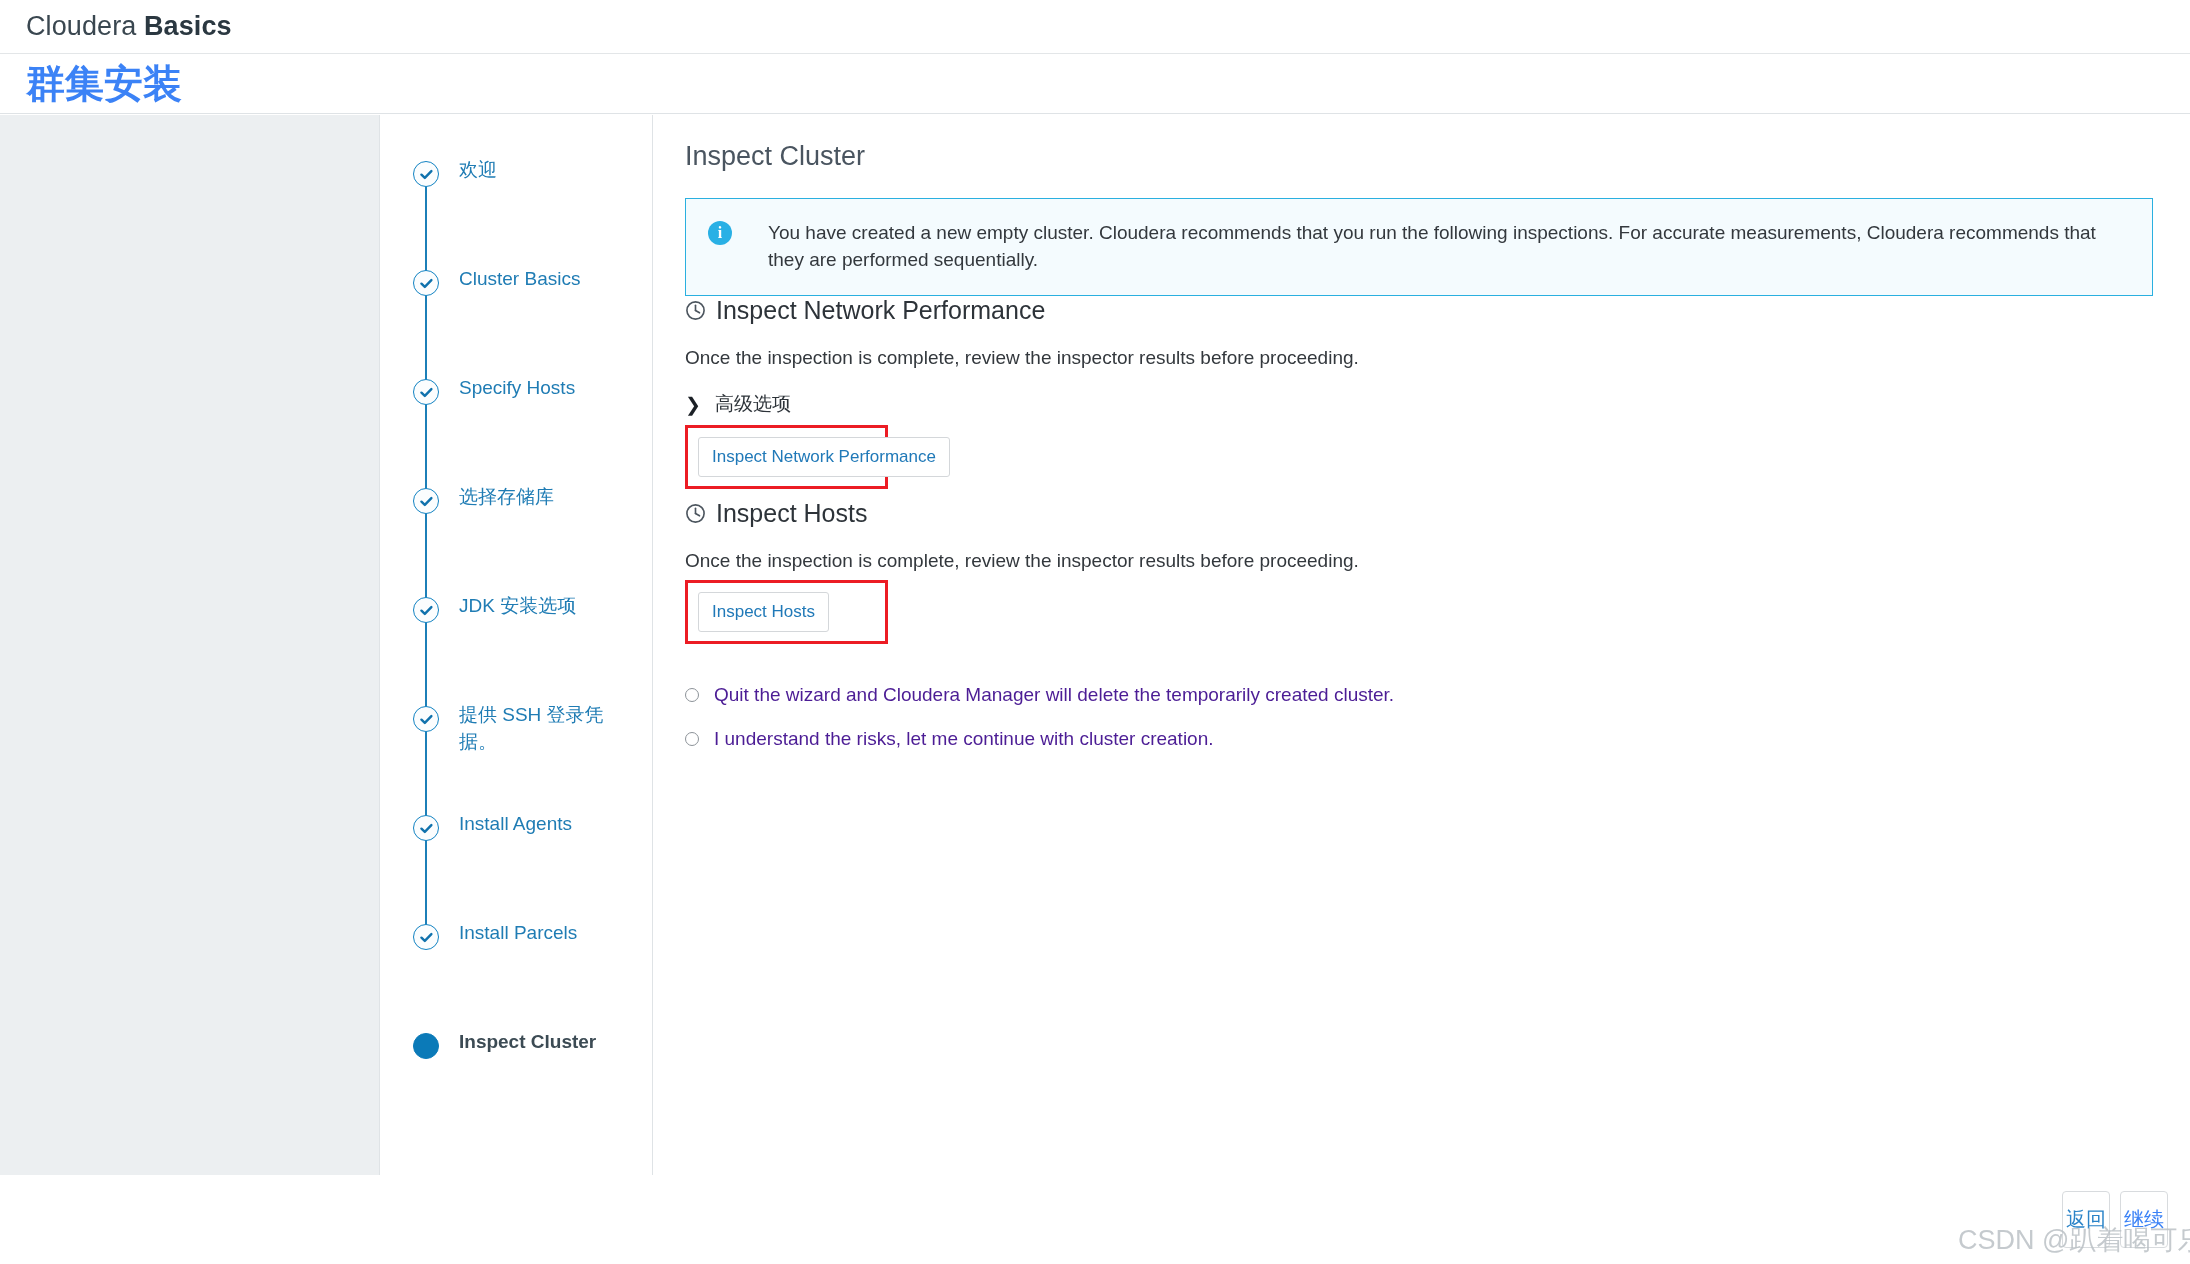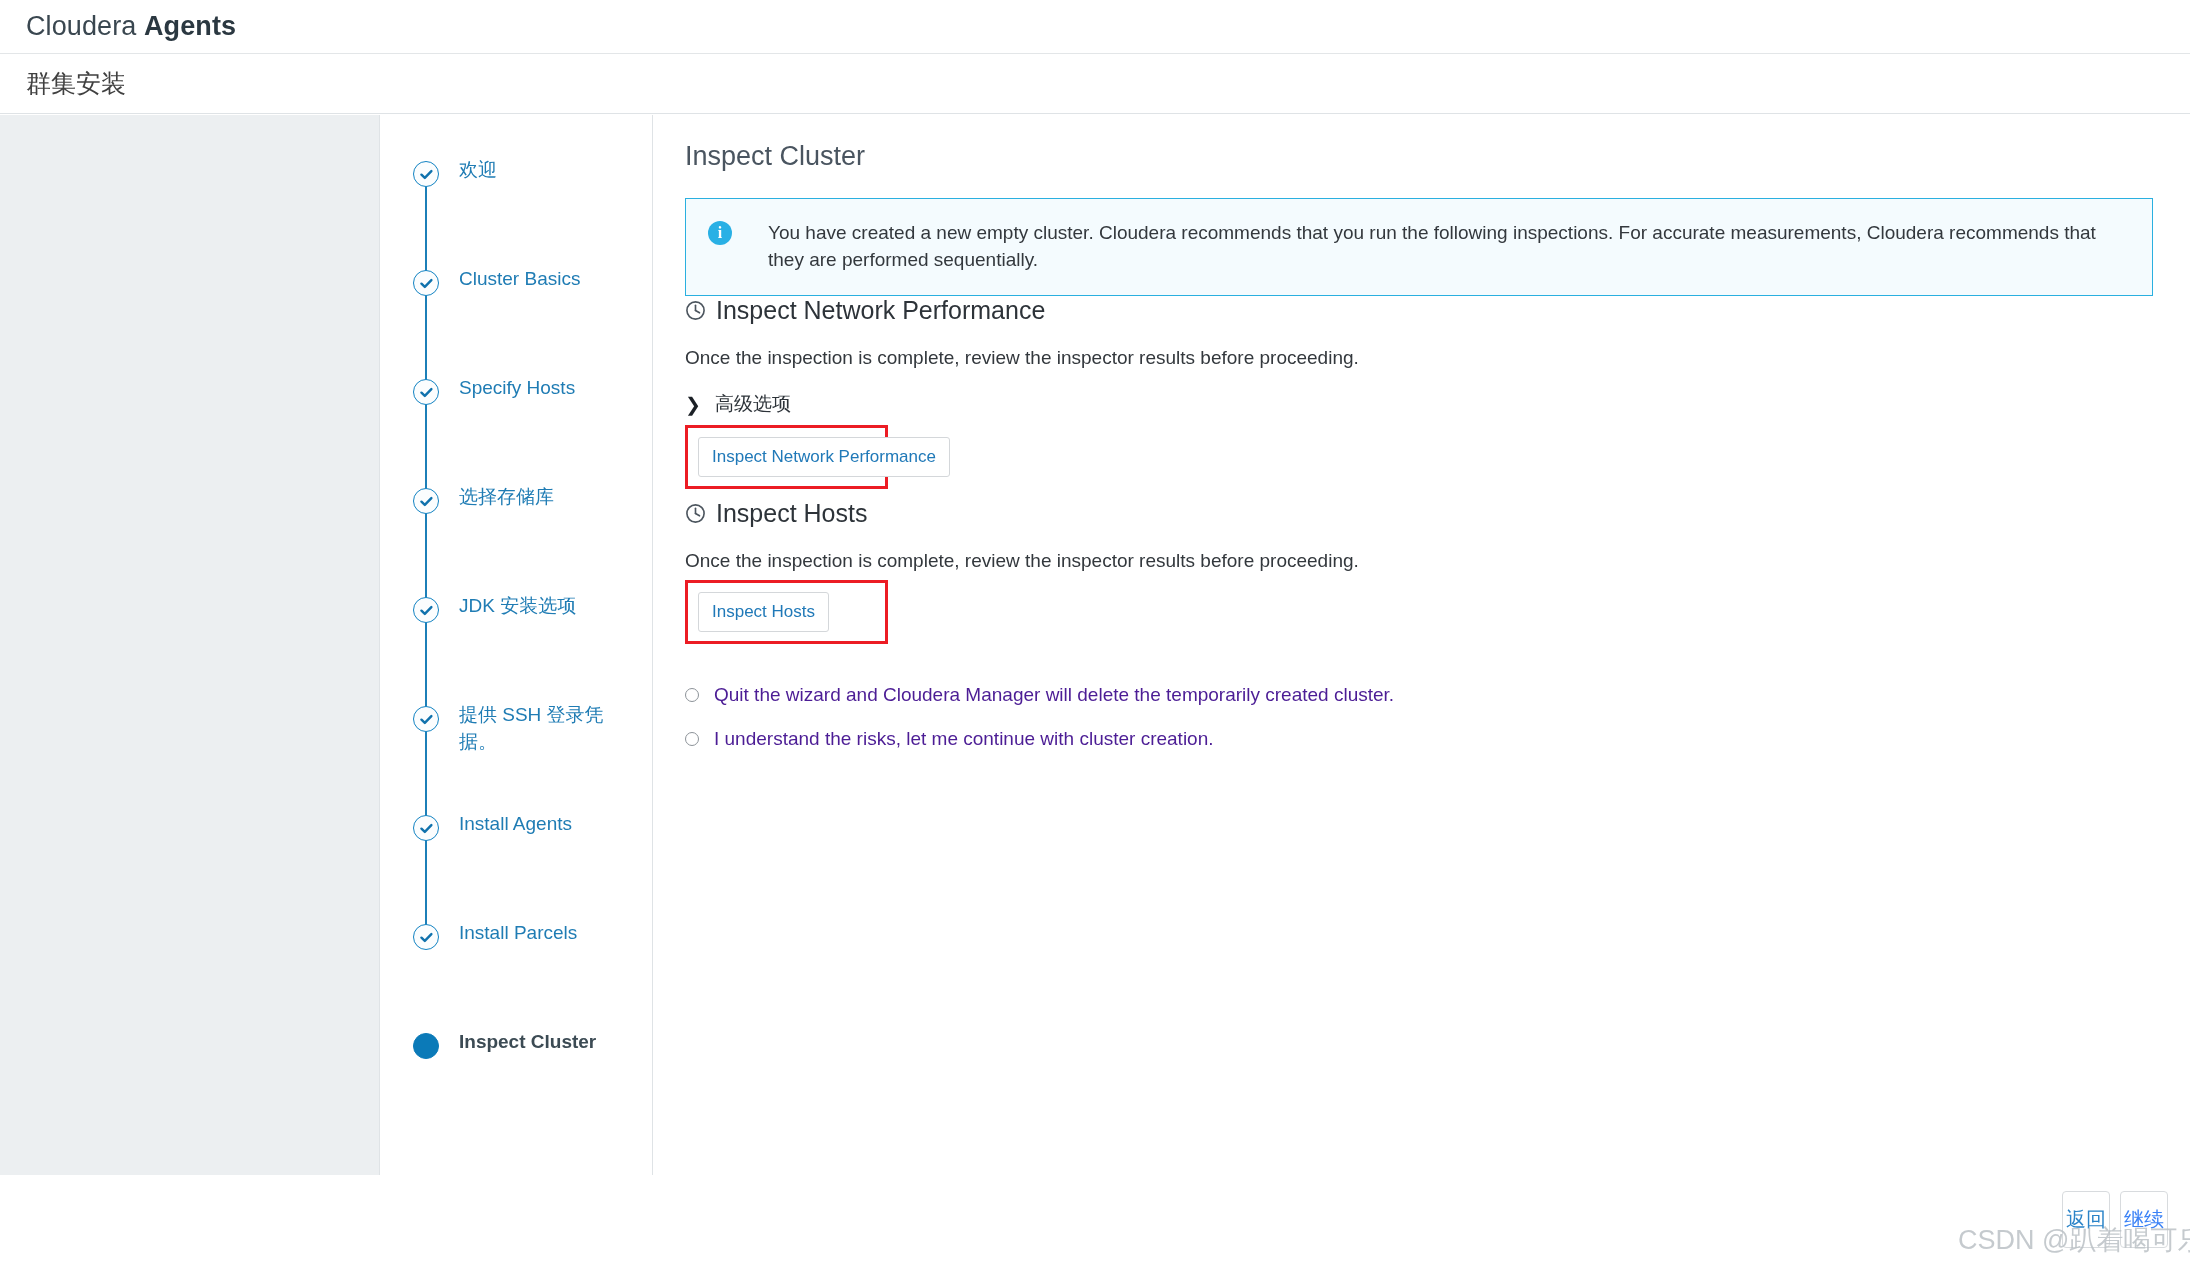--- a/index.html
+++ b/index.html
@@ -38,23 +38,23 @@
   .titlebar {
     height: 60px;
     background: #ffffff;
     border-bottom: 1px solid #dfe3e6;
     display: flex;
     align-items: center;
     padding-left: 26px;
     box-sizing: border-box;
   }
   .page-title {
-    font-size: 25px;
-    color: #404040;
-    font-weight: 400;
+    font-size: 39px;
+    color: #3b82f6;
+    font-weight: 700;
   }
 
   
   .workarea {
     position: absolute;
     top: 115px;
     left: 0;
     right: 0;
     height: 1256px;
     display: flex;
@@ -287,21 +287,21 @@
     opacity: 0.82;
     white-space: nowrap;
     pointer-events: none;
     font-family: "Liberation Sans", sans-serif;
   }
 </style>
 </head>
 <body>
 
 <div class="brandbar">
-  <div class="brand-text"><span>Cloudera </span><b>Agents</b></div>
+  <div class="brand-text"><span>Cloudera </span><b>Basics</b></div>
 </div>
 
 <div class="titlebar">
   <div class="page-title">群集安装</div>
 </div>
 
 <div class="workarea">
 
   <div class="gutter"></div>
 

